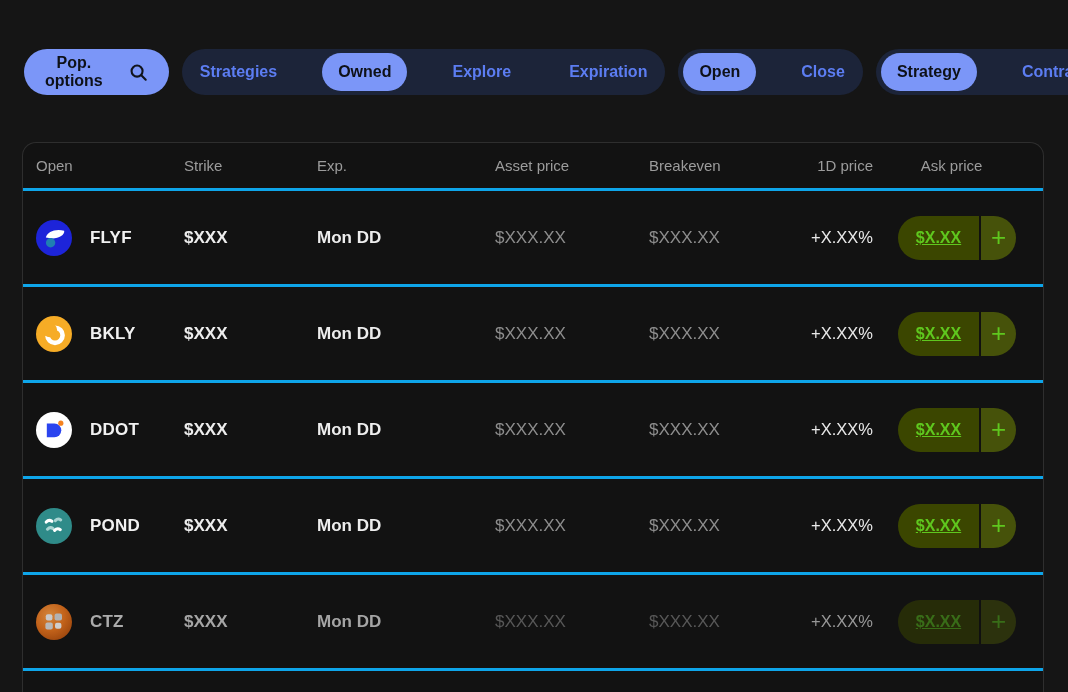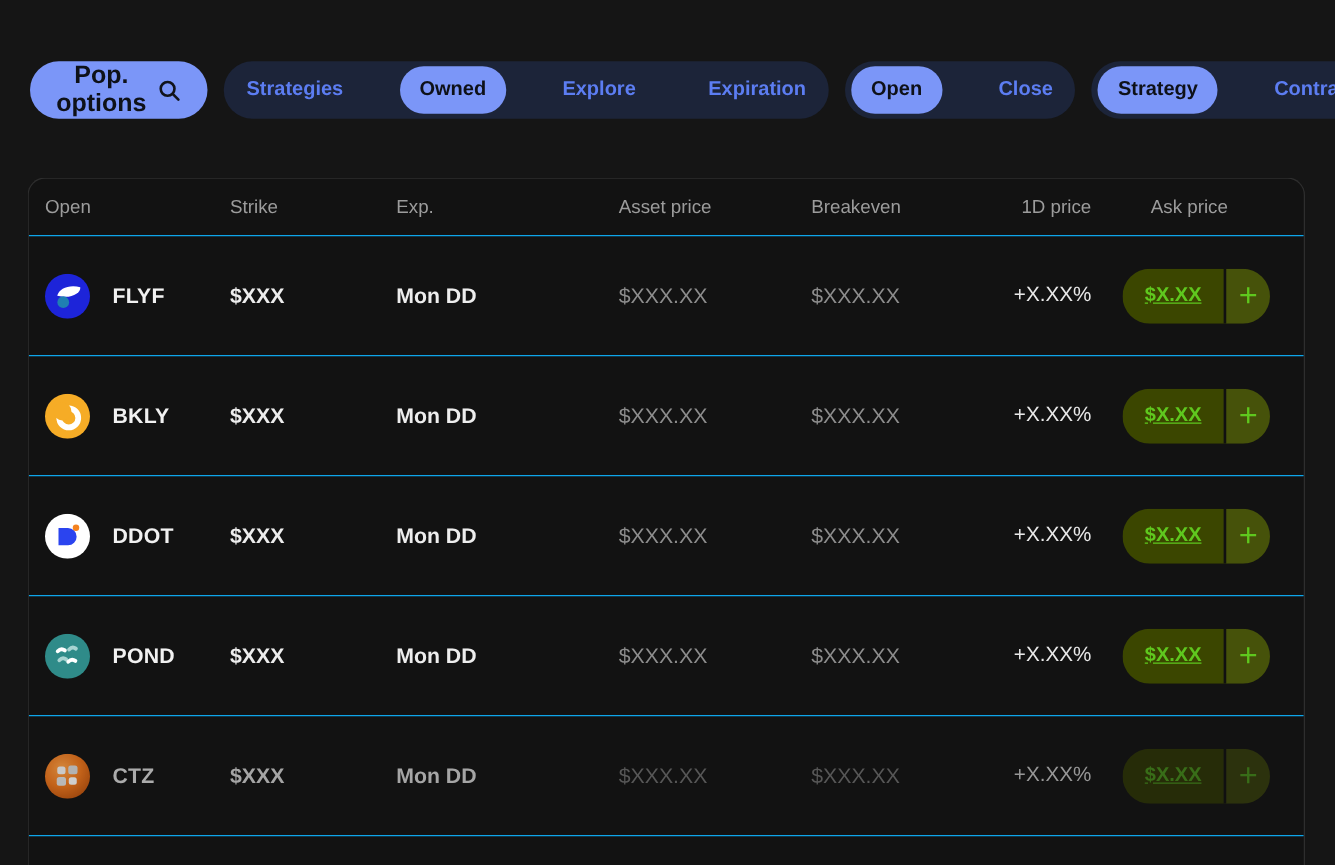--- a/index.html
+++ b/index.html
@@ -9,22 +9,22 @@
     background:#151515; font-family:"Liberation Sans", sans-serif;
   }
 
   
   .toolbar {
     position:absolute; left:24px; right:23px; top:48px; height:48px;
     display:flex; align-items:center; gap:13px;
   }
   .pill-btn {
     height:46px; border-radius:23px; background:#7b96f8; color:#0e1118;
-    font-weight:700; font-size:20px; display:flex; align-items:center;
-    gap:9px; padding:0 21px; cursor:pointer; border:none;
+    font-weight:700; font-size:16px; display:flex; align-items:center;
+    gap:26px; padding:0 21px; cursor:pointer; border:none;
   }
   .seg {
     height:46px; border-radius:23px; background:#1c2439;
     display:flex; align-items:center; padding:0 5px;gap:32px;
   }
   .seg-item {
     padding:0 13px; font-size:16px; font-weight:700; color:#5c7df2;
     height:38px; display:flex; align-items:center; border-radius:19px;
     cursor:pointer; white-space:nowrap;
   }
@@ -42,21 +42,21 @@
     border-radius:14px 14px 0 0; background:#121212; overflow:hidden;
   }
   .grid-cols {
     display:grid;
     grid-template-columns:148px 133px 178px 154px 136px 88px 1fr;
     align-items:center; padding:0 13px;
   }
   .thead { height:45px; color:#9c9c9c; font-size:15px; font-weight:400; }
   .th-change { text-align:right; }
   .th-ask { text-align:center; }
-  .row { height:96px; border-top:1px solid #0ea5e9; }
+  .row { height:96px; border-top:3px solid #0ea5e9; }
   .row.partial { height:24px; }
 
   .c-asset { display:flex; align-items:center; gap:18px; }
   .asset-icon { width:36px; height:36px; flex:0 0 36px; display:block; }
   .ticker { font-weight:700; color:#f1f1f1; font-size:17px; letter-spacing:.2px; }
   .c-strong { font-weight:700; color:#ededed; font-size:17px; }
   .c-dim { color:#8d8d8d; font-weight:400; font-size:17px; }
   .c-change { color:#e9e9e9; text-align:right; font-size:16.5px; }
   .c-ask { display:flex; justify-content:flex-end; padding-right:14px; }
 

